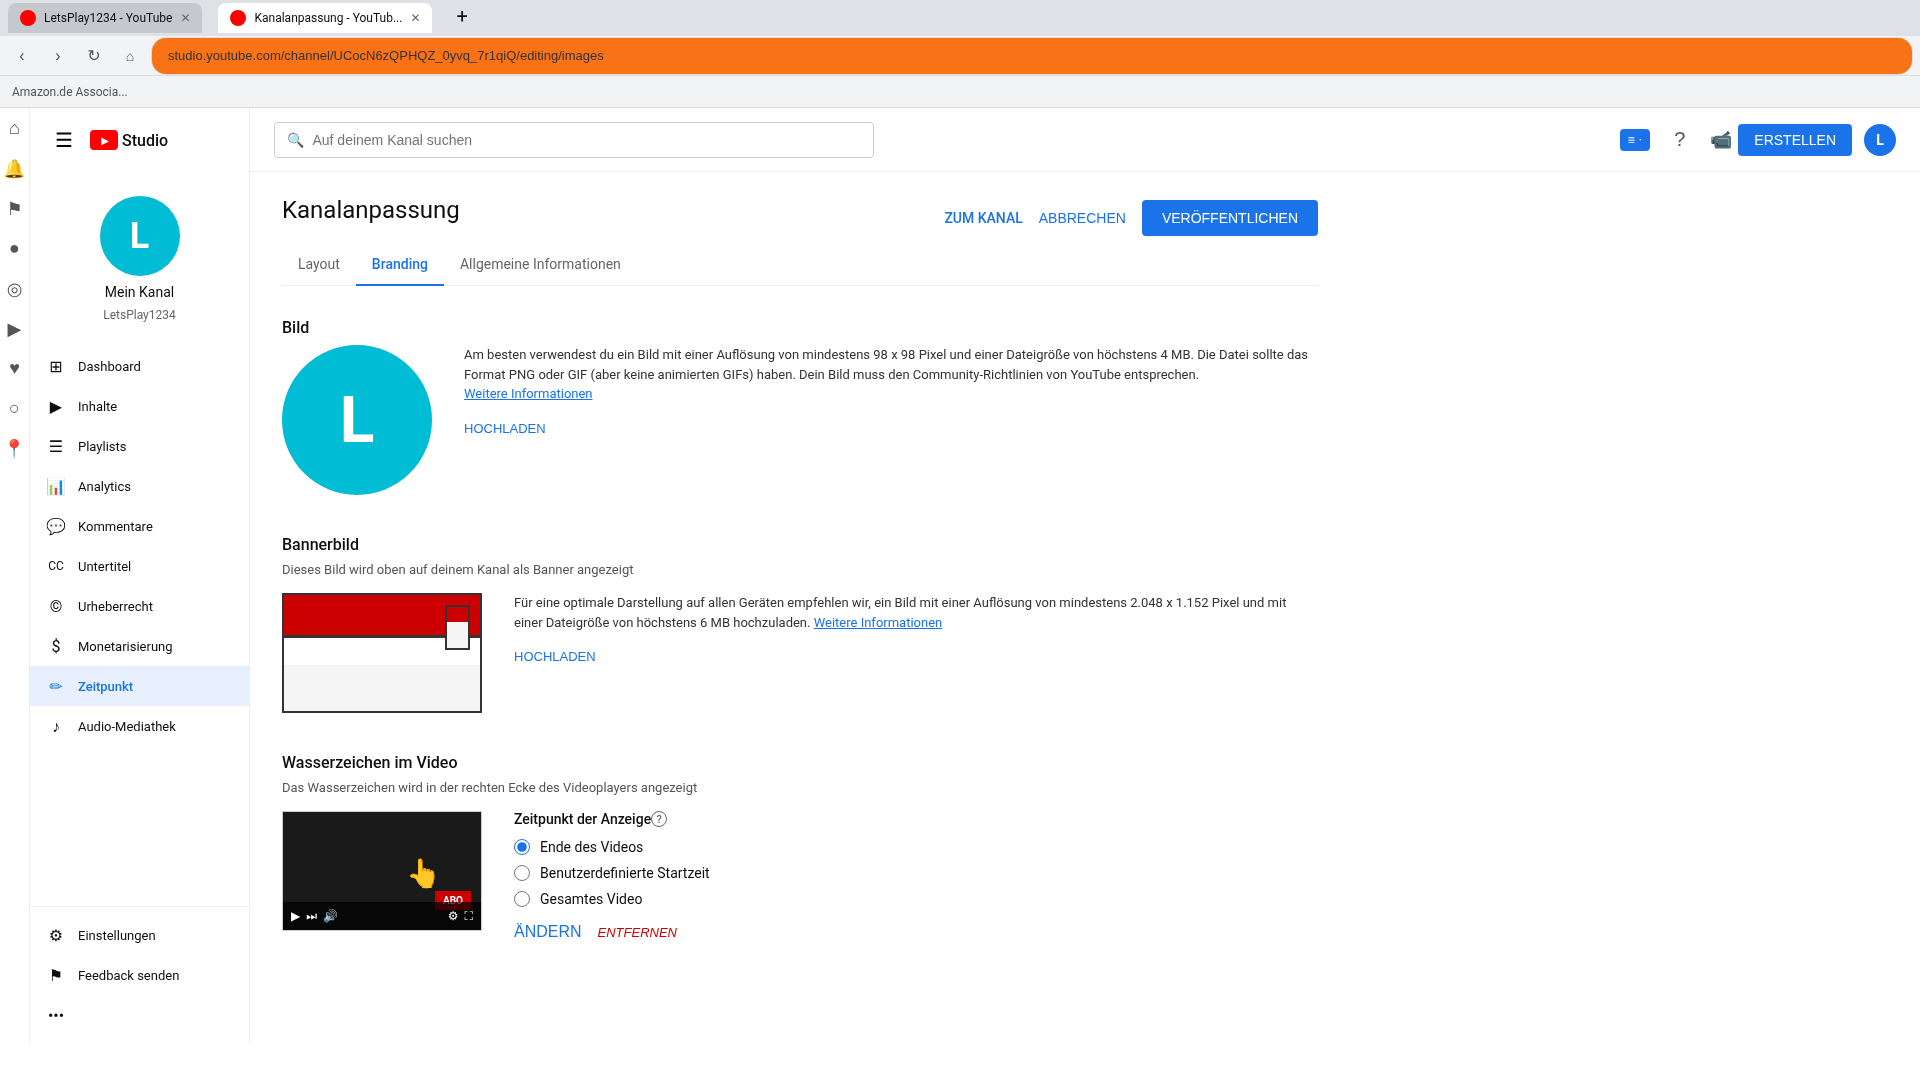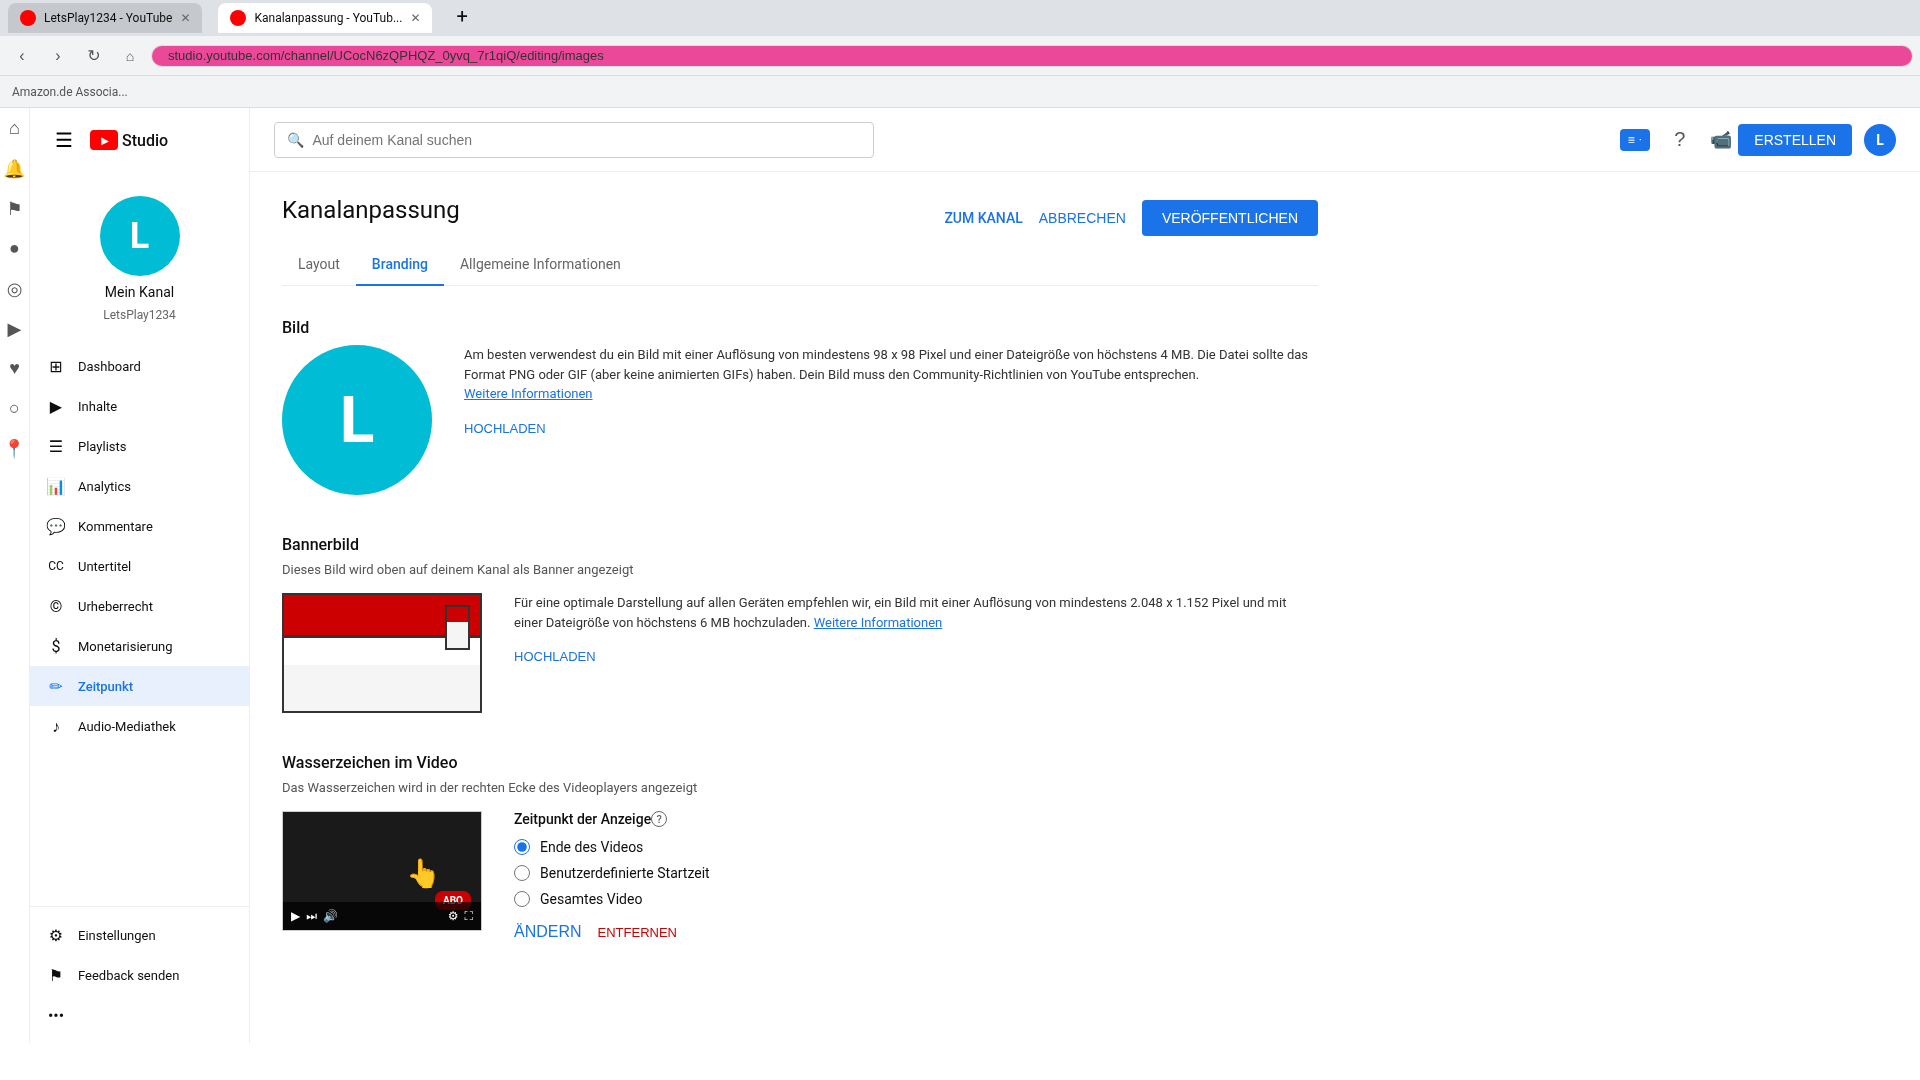--- a/index.html
+++ b/index.html
@@ -50,24 +50,24 @@
       border-radius: 50%;
       border: none;
       background: transparent;
       font-size: 16px;
       cursor: pointer;
       display: flex; align-items: center; justify-content: center;
       color: #555;
     }
     .address-input {
       flex: 1;
-      height: 20px;
+      height: 36px;
       border-radius: 14px;
       border: none;
-      background: #ec4899;
+      background: #f97316;
       padding: 0 16px;
       font-size: 13px;
       color: #333;
       box-shadow: 0 0 0 1px #ddd;
     }
     .bookmarks-bar {
       height: 32px;
       background: #f1f3f4;
       display: flex;
       align-items: center;
@@ -446,21 +446,21 @@
     }
     .abo-badge {
       position: absolute;
       bottom: 20px;
       right: 10px;
       background: #cc0000;
       color: white;
       font-size: 10px;
       font-weight: bold;
       padding: 4px 8px;
-      border-radius: 8px;
+      border-radius: 1px;
     }
     .watermark-controls {
       position: absolute;
       bottom: 0; left: 0; right: 0;
       height: 28px;
       background: rgba(0,0,0,0.7);
       display: flex;
       align-items: center;
       padding: 0 8px;
       gap: 6px;
@@ -512,20 +512,21 @@
       border: none;
       cursor: pointer;
     }
     .entfernen-link {
       color: #cc0000;
       font-size: 13px;
       font-weight: 500;
       background: transparent;
       border: none;
       cursor: pointer;
+      font-style: italic;
     }
 
     .help-icon {
       width: 16px; height: 16px;
       border: 1px solid #666;
       border-radius: 50%;
       display: inline-flex;
       align-items: center;
       justify-content: center;
       font-size: 11px;

